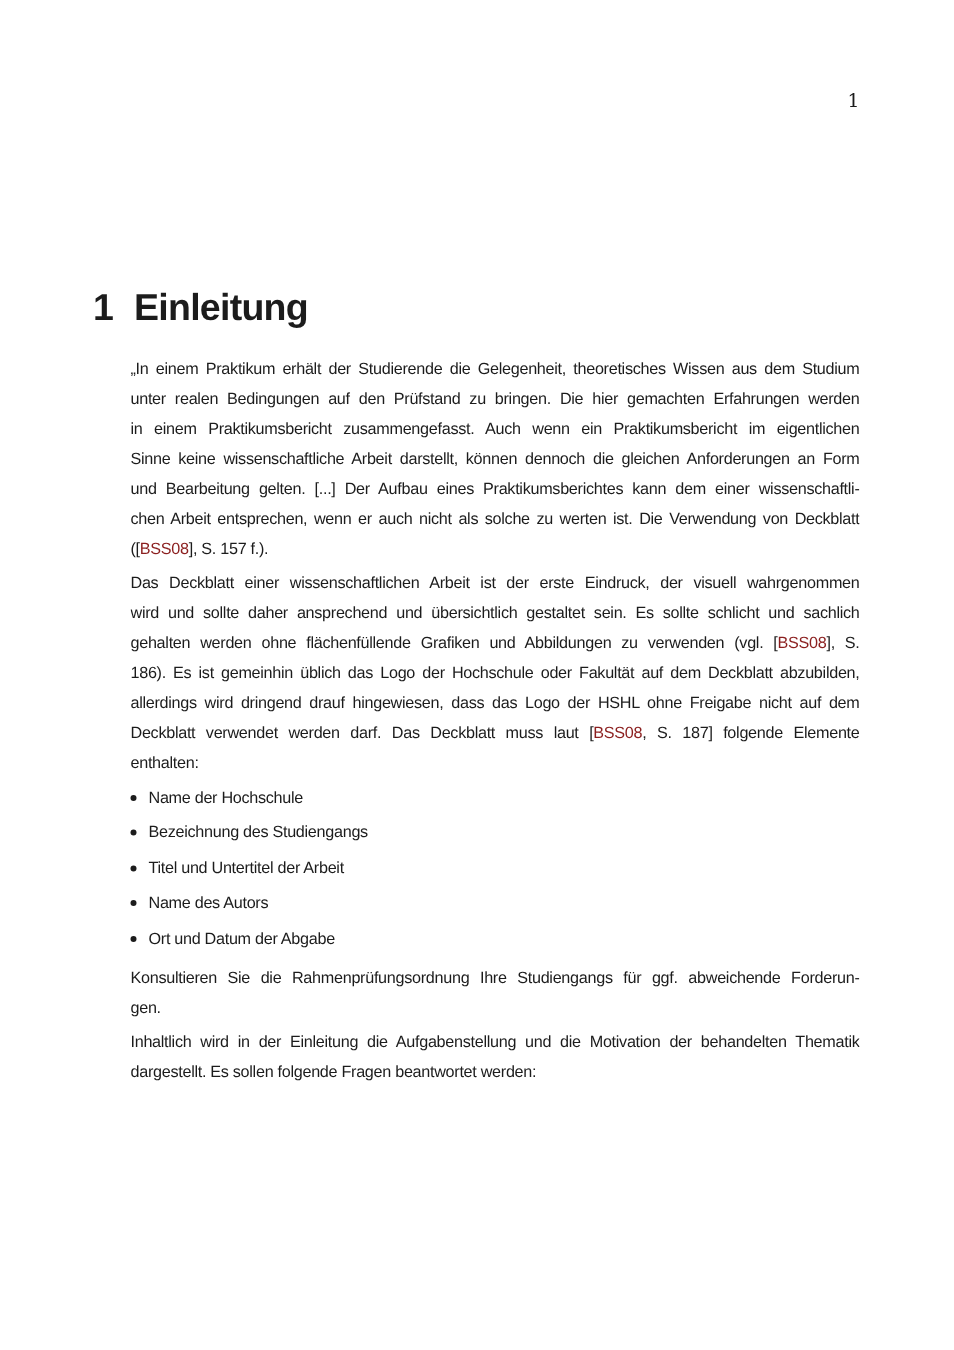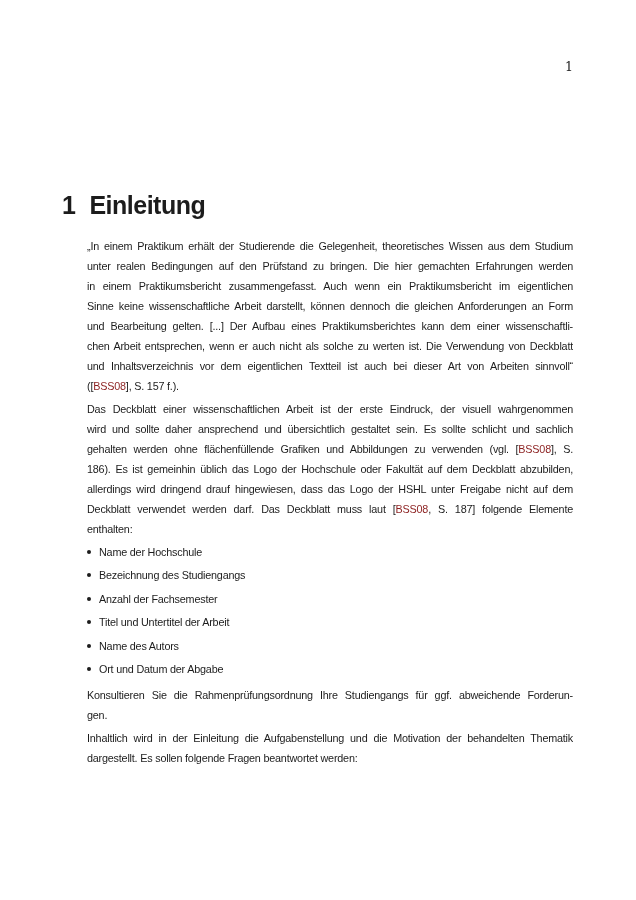--- a/index.html
+++ b/index.html
@@ -99,38 +99,36 @@
 
   <div class="content">
 
     <div class="para">
       <div class="line">„In einem Praktikum erhält der Studierende die Gelegenheit, theoretisches Wissen aus dem Studium</div>
       <div class="line">unter realen Bedingungen auf den Prüfstand zu bringen. Die hier gemachten Erfahrungen werden</div>
       <div class="line">in einem Praktikumsbericht zusammengefasst. Auch wenn ein Praktikumsbericht im eigentlichen</div>
       <div class="line">Sinne keine wissenschaftliche Arbeit darstellt, können dennoch die gleichen Anforderungen an Form</div>
       <div class="line">und Bearbeitung gelten. [...] Der Aufbau eines Praktikumsberichtes kann dem einer wissenschaftli-</div>
       <div class="line">chen Arbeit entsprechen, wenn er auch nicht als solche zu werten ist. Die Verwendung von Deckblatt</div>
-      <div class="line">und Inhaltsverzeichnis vor dem eigentlichen Textteil ist auch bei dieser Art von Arbeiten sinnvoll“</div>
       <div class="line last"><span>([</span><span class="cite">BSS08</span><span>], S. 157 f.).</span></div>
     </div>
 
     <div class="para">
       <div class="line">Das Deckblatt einer wissenschaftlichen Arbeit ist der erste Eindruck, der visuell wahrgenommen</div>
       <div class="line">wird und sollte daher ansprechend und übersichtlich gestaltet sein. Es sollte schlicht und sachlich</div>
       <div class="line"><span>gehalten werden ohne flächenfüllende Grafiken und Abbildungen zu verwenden (vgl. [</span><span class="cite">BSS08</span><span>], S.</span></div>
       <div class="line">186). Es ist gemeinhin üblich das Logo der Hochschule oder Fakultät auf dem Deckblatt abzubilden,</div>
-      <div class="line">allerdings wird dringend drauf hingewiesen, dass das Logo der HSHL unter Freigabe nicht auf dem</div>
+      <div class="line">allerdings wird dringend drauf hingewiesen, dass das Logo der HSHL ohne Freigabe nicht auf dem</div>
       <div class="line"><span>Deckblatt verwendet werden darf. Das Deckblatt muss laut [</span><span class="cite">BSS08</span><span>, S. 187] folgende Elemente</span></div>
       <div class="line last">enthalten:</div>
     </div>
 
     <ul class="bullet-list">
       <li><span class="bullet-dot"></span><span>Name der Hochschule</span></li>
       <li><span class="bullet-dot"></span><span>Bezeichnung des Studiengangs</span></li>
-      <li><span class="bullet-dot"></span><span>Anzahl der Fachsemester</span></li>
       <li><span class="bullet-dot"></span><span>Titel und Untertitel der Arbeit</span></li>
       <li><span class="bullet-dot"></span><span>Name des Autors</span></li>
       <li><span class="bullet-dot"></span><span>Ort und Datum der Abgabe</span></li>
     </ul>
 
     <div class="para">
       <div class="line">Konsultieren Sie die Rahmenprüfungsordnung Ihre Studiengangs für ggf. abweichende Forderun-</div>
       <div class="line last">gen.</div>
     </div>
 

